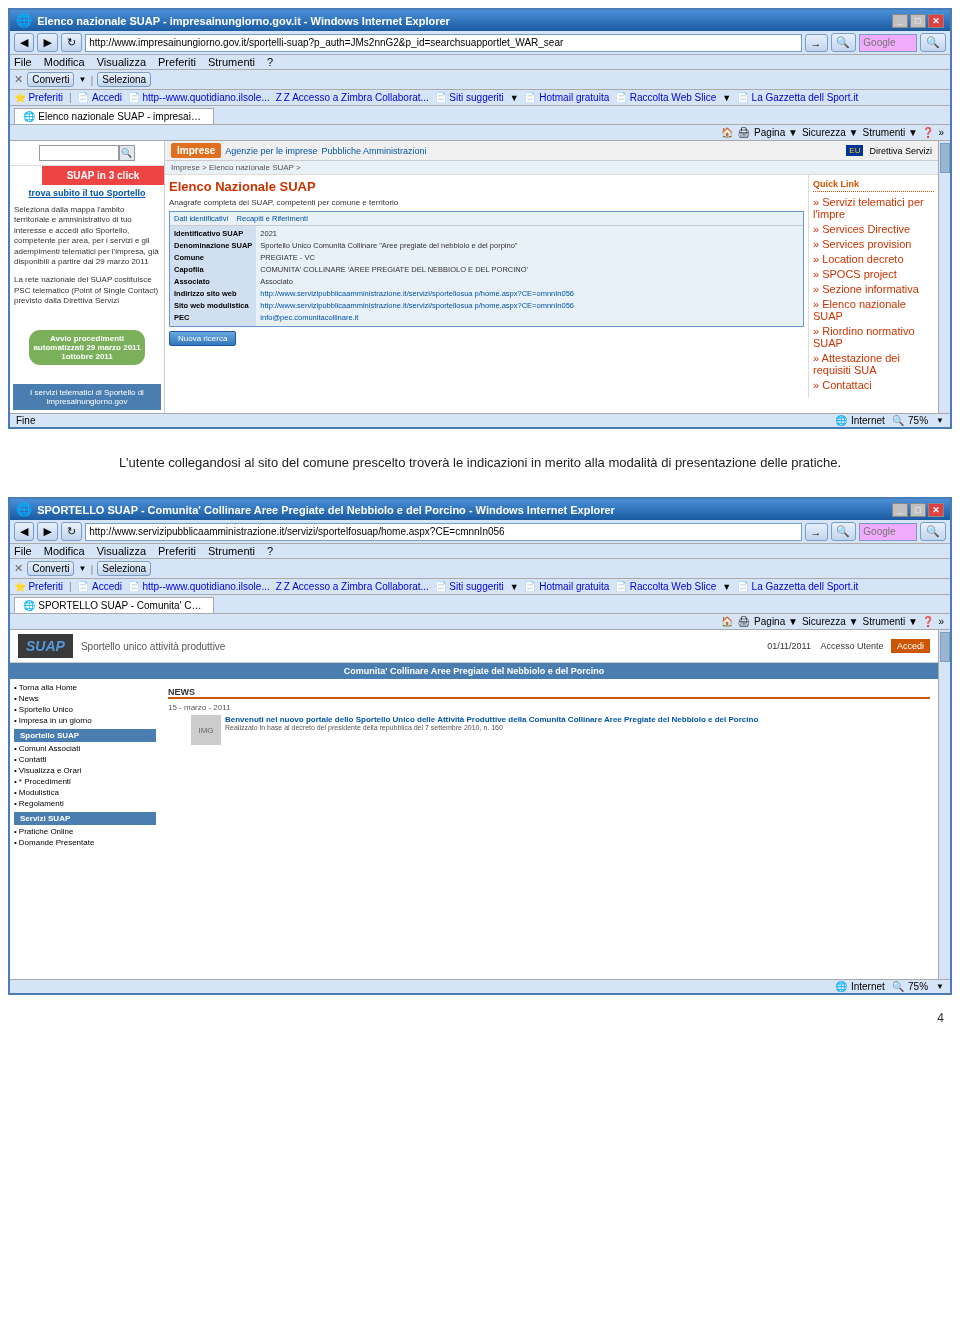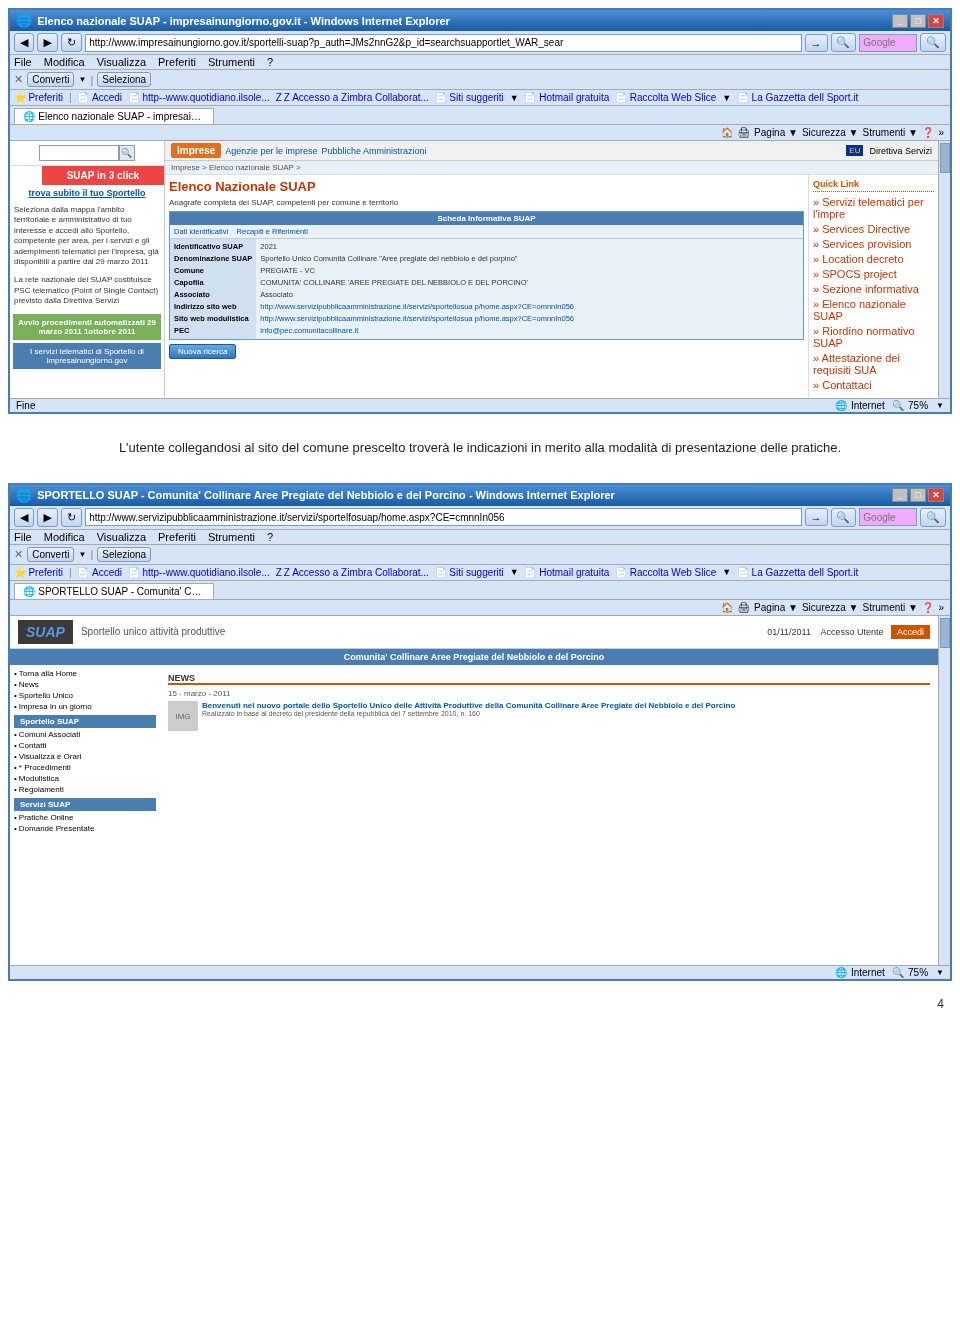--- a/index.html
+++ b/index.html
@@ -216,24 +216,25 @@
     .suap-left-text {
       padding: 4px;
       font-size: 8px;
       line-height: 1.3;
       color: #333;
     }
     .suap-green-box {
       background: #7ab05a;
       color: #fff;
       padding: 4px;
-      margin: 3px;
+      margin: 19px;
       font-size: 8px;
       text-align: center;
       font-weight: bold;
+      border-radius: 11px;
     }
     .suap-blue-box {
       background: #4a7db0;
       color: #fff;
       padding: 4px;
       margin: 3px;
       font-size: 8px;
       text-align: center;
     }
 
@@ -470,20 +471,21 @@
     }
     .news-img {
       width: 30px;
       height: 30px;
       background: #ccc;
       flex-shrink: 0;
       display: flex;
       align-items: center;
       justify-content: center;
       font-size: 7px;
+      margin-left: 23px;
     }
     .news-text-bold { font-weight: bold; color: #0055aa; }
     .news-text-small { color: #555; font-size: 7px; }
 
     
     .page-number {
       text-align: right;
       padding: 8px 16px;
       font-size: 12px;
       color: #333;
@@ -617,21 +619,20 @@
 
           <div class="suap-breadcrumb">Imprese &gt; Elenco nazionale SUAP &gt;</div>
 
           <div class="suap-content-body">
             <div class="suap-center">
               <div class="suap-heading">Elenco Nazionale SUAP</div>
               <div class="suap-desc">Anagrafe completa dei SUAP, competenti per comune e territorio</div>
 
               
               <div class="info-card">
-                <div class="info-card-title">Scheda Informativa SUAP</div>
                 <div style="padding:2px 4px;font-size:7.5px;color:#0055aa;border-bottom:1px solid #ccc;">
                   <span>Dati identificativi</span>
                   &nbsp;&nbsp;
                   <span>Recapiti e Riferimenti</span>
                 </div>
                 <div class="info-card-body">
                   <div class="info-card-labels">
                     <div>Identificativo SUAP</div>
                     <div>Denominazione SUAP</div>
                     <div>Comune</div>

